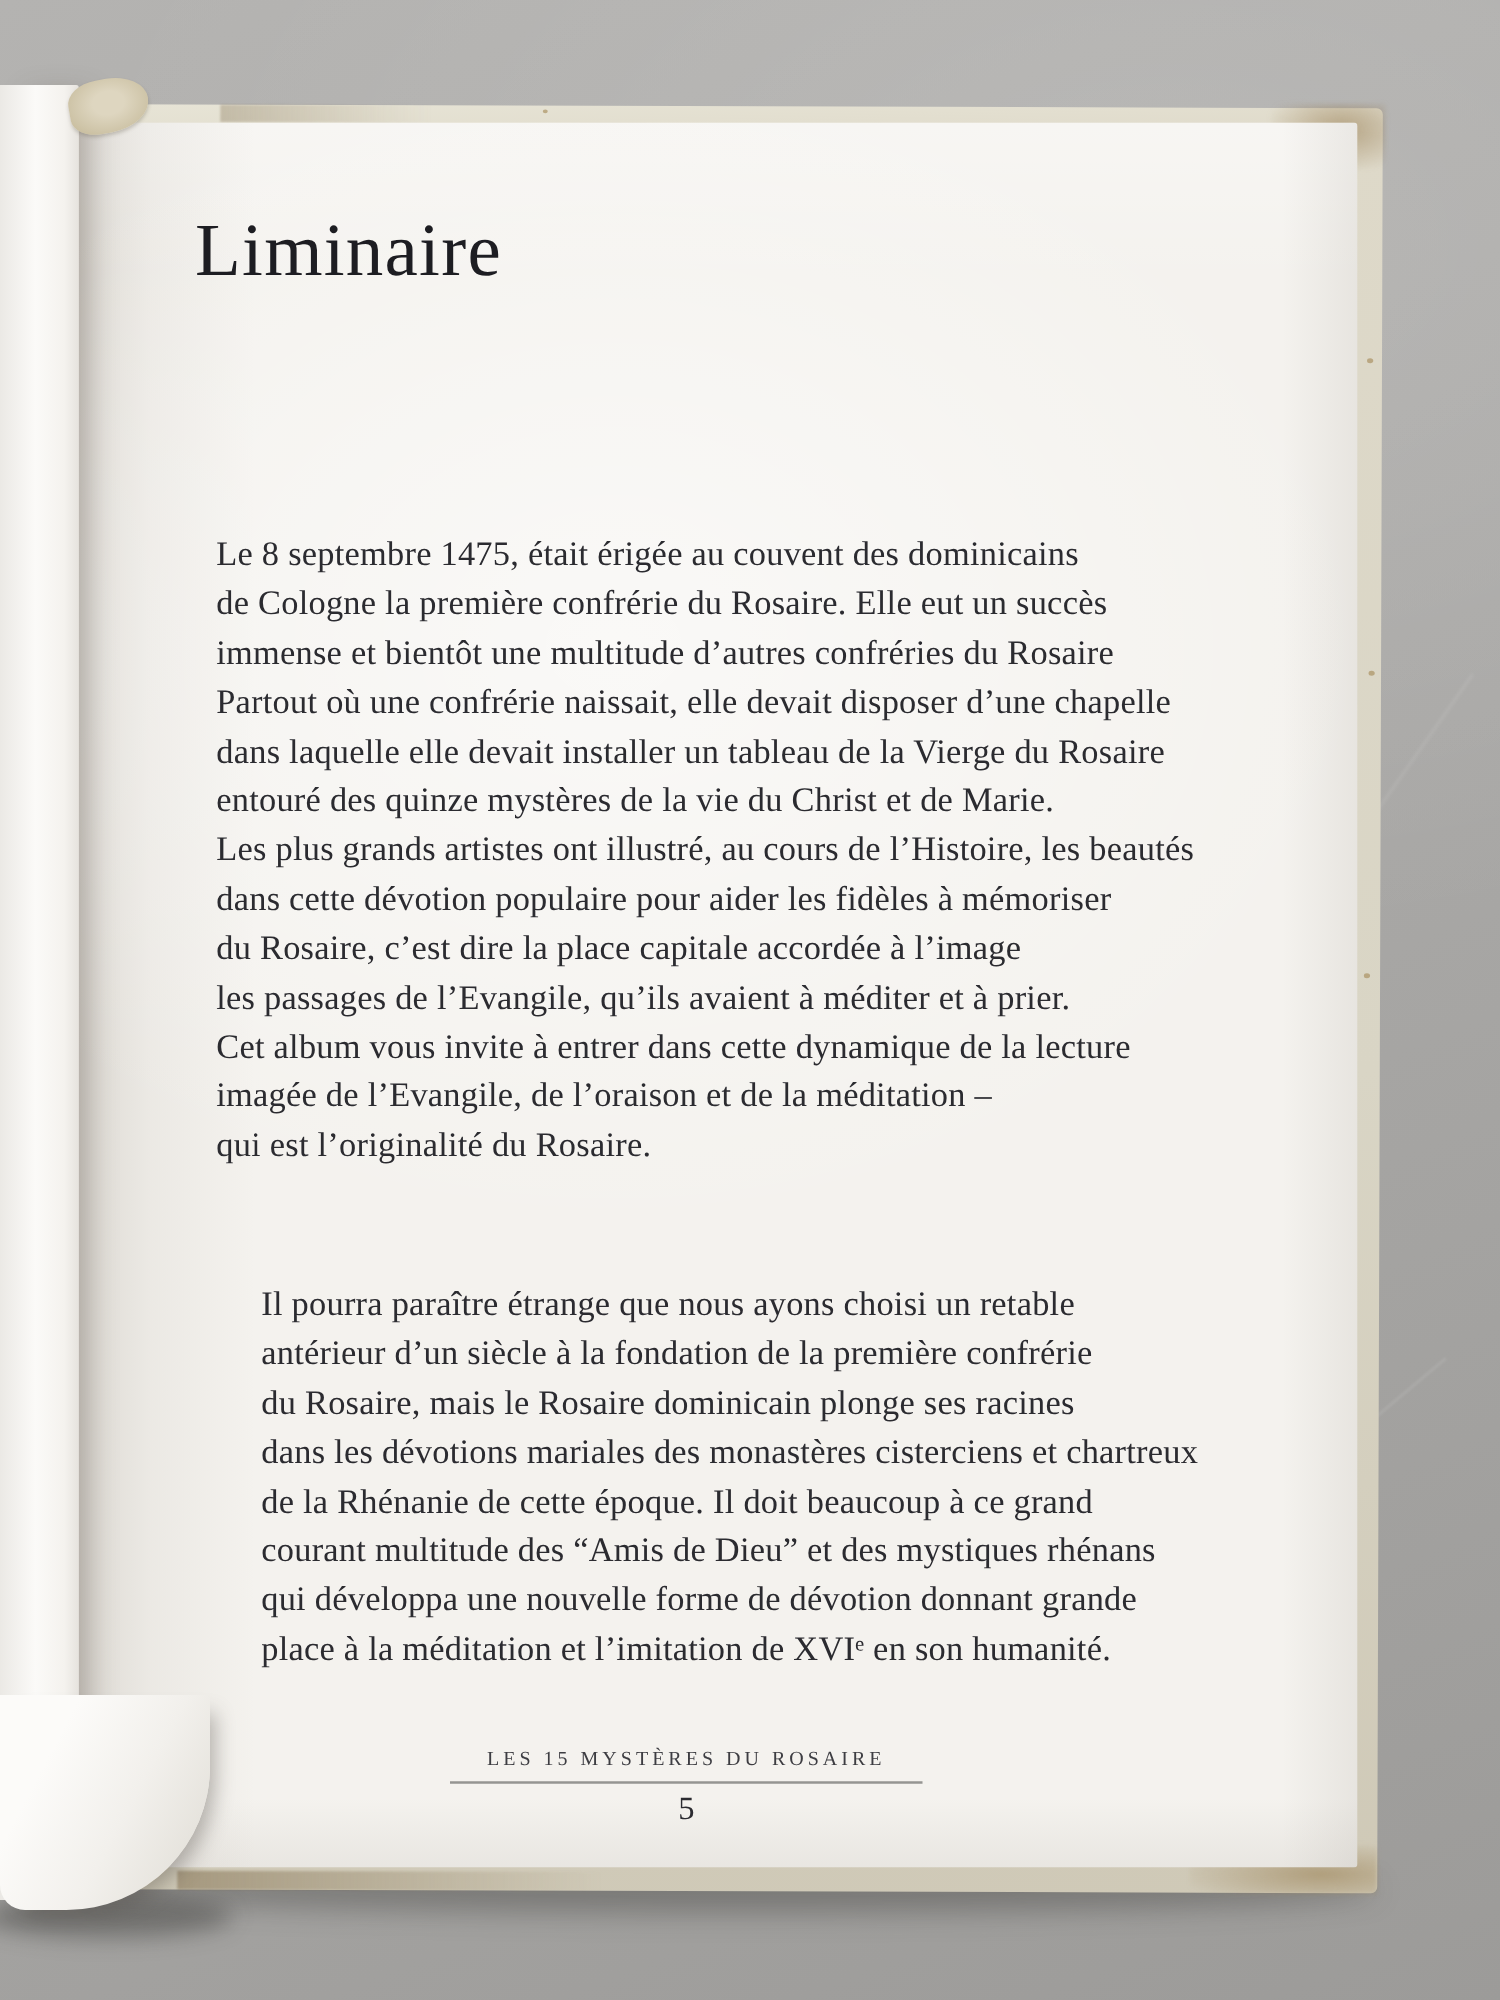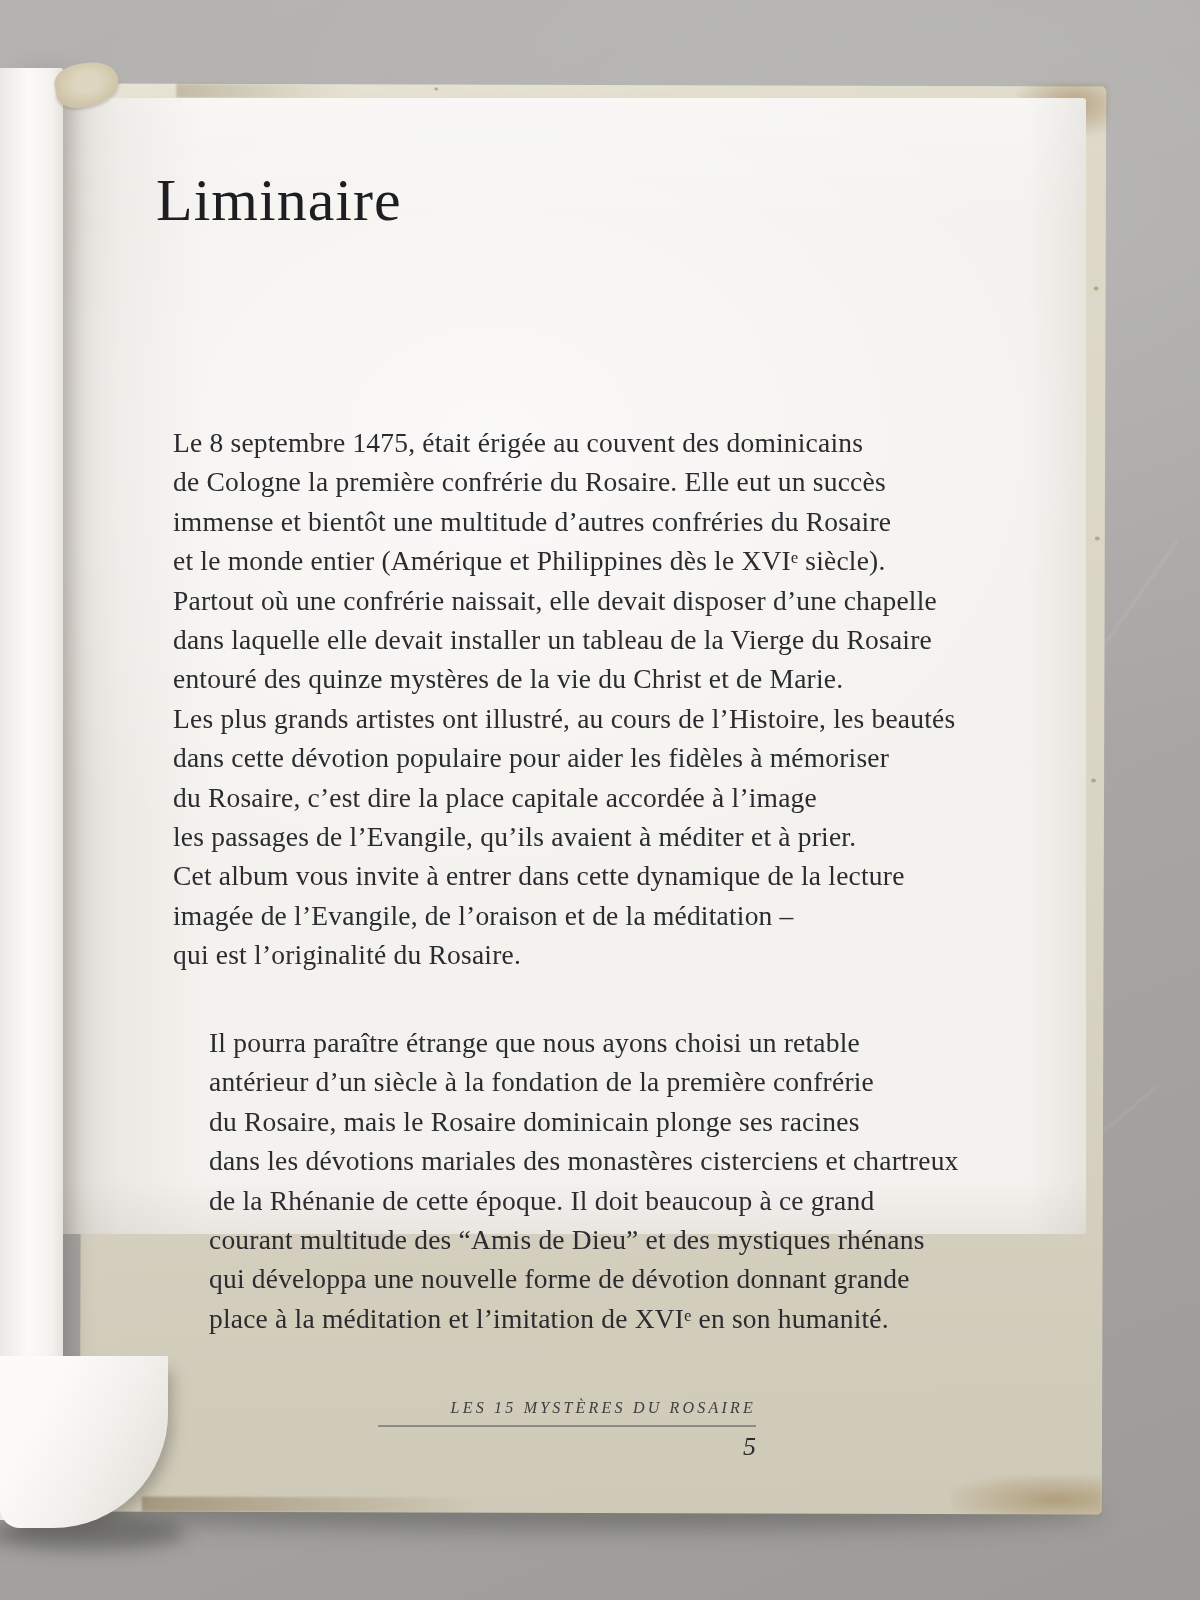--- a/index.html
+++ b/index.html
@@ -50,21 +50,21 @@
     background:linear-gradient(90deg, rgba(120,100,66,0.48), rgba(120,100,66,0.12) 75%, transparent);
     filter:blur(1px);
   }
   .fox { position:absolute; width:5px; height:4px; border-radius:50%; background:#a78d5c; opacity:0.65; }
   .fox.f1 { right:7px; top:200px; }
   .fox.f2 { right:5px; top:450px; }
   .fox.f3 { right:8px; top:692px; }
   .fox.f4 { left:350px; top:3px; width:4px; height:3px; }
 
   .page {
-    position:absolute; left:60px; top:98px; width:1026px; height:1136px;
+    position:absolute; left:60px; top:98px; width:1026px; height:1396px;
     background-color:#f4f2ee;
     background-image:
       radial-gradient(920px 720px at 42% 30%, rgba(255,255,255,0.55), transparent 66%),
       linear-gradient(90deg, rgba(124,114,98,0.20) 0px, rgba(124,114,98,0.07) 60px, transparent 145px),
       linear-gradient(270deg, rgba(118,110,98,0.10) 0px, transparent 60px),
       linear-gradient(0deg, rgba(118,110,98,0.09) 0px, transparent 55px),
       linear-gradient(180deg, rgba(255,255,255,0.30) 0px, transparent 130px);
     border-radius:0 3px 3px 0;
   }
 
@@ -94,21 +94,21 @@
   }
   .para {
     position:absolute; left:113px; width:840px;
     font-size:27.5px; line-height:39.4px; letter-spacing:0.2px; color:#2b2b30;
   }
   .para .line { white-space:nowrap; }
   .para1 { top:325px; }
   .para2 { top:925px;margin-left:36px; }
 
   .footer-block {
-    position:absolute; left:318px; top:1301px; width:378px; text-align:right;font-style:italic;
+    position:absolute; left:300px; top:1301px; width:378px; text-align:center;
   }
   .running-title {
     display:block; font-size:16px; letter-spacing:3.2px; color:#3d3d42;
     padding-bottom:8px; border-bottom:2px solid rgba(118,118,115,0.75);
     white-space:nowrap;
   }
   .page-number { display:block; margin-top:5px; font-size:26px; color:#2b2b30; }
 </style>
 </head>
 <body>
@@ -132,21 +132,20 @@
     <div class="fox f4"></div>
   </div>
 
   <div class="page">
     <div class="title">Liminaire</div>
 
     <div class="para para1">
       <div class="line">Le 8 septembre 1475, était érigée au couvent des dominicains</div>
       <div class="line">de Cologne la première confrérie du Rosaire. Elle eut un succès</div>
       <div class="line">immense et bientôt une multitude d’autres confréries du Rosaire</div>
-      <div class="line">et le monde entier (Amérique et Philippines dès le XVIᵉ siècle).</div>
       <div class="line">Partout où une confrérie naissait, elle devait disposer d’une chapelle</div>
       <div class="line">dans laquelle elle devait installer un tableau de la Vierge du Rosaire</div>
       <div class="line">entouré des quinze mystères de la vie du Christ et de Marie.</div>
       <div class="line">Les plus grands artistes ont illustré, au cours de l’Histoire, les beautés</div>
       <div class="line">dans cette dévotion populaire pour aider les fidèles à mémoriser</div>
       <div class="line">du Rosaire, c’est dire la place capitale accordée à l’image</div>
       <div class="line">les passages de l’Evangile, qu’ils avaient à méditer et à prier.</div>
       <div class="line">Cet album vous invite à entrer dans cette dynamique de la lecture</div>
       <div class="line">imagée de l’Evangile, de l’oraison et de la méditation –</div>
       <div class="line">qui est l’originalité du Rosaire.</div>

